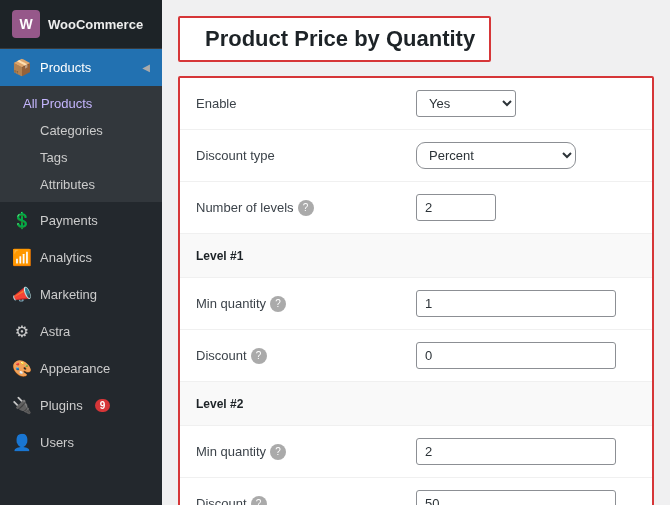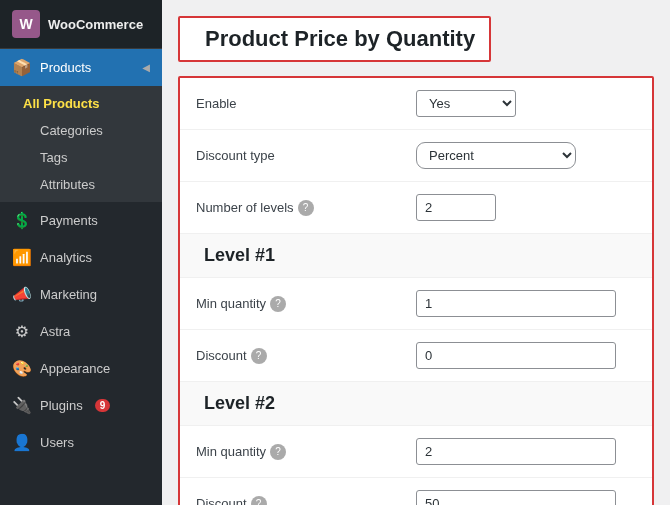--- a/index.html
+++ b/index.html
@@ -63,21 +63,21 @@
     .sidebar-submenu {
       background: #32373c;
       padding: 4px 0;
     }
     .sidebar-submenu-item {
       padding: 6px 12px 6px 40px;
       color: #ccc;
       cursor: pointer;
       font-size: 13px;
     }
-    .sidebar-submenu-item.active { color: #fde047; font-weight: 700; padding-left: 23px; }
+    .sidebar-submenu-item.active { color: #c4b5fd; font-weight: 400; padding-left: 23px; }
 
     .sidebar-arrow {
       margin-left: auto;
       font-size: 10px;
       color: #aaa;
     }
 
     .badge {
       background: #d63638;
       color: white;
@@ -123,23 +123,23 @@
       display: flex;
       align-items: center;
       padding: 12px 16px;
       border-bottom: 1px solid #f0f0f0;
       min-height: 44px;
     }
     .settings-row:last-child { border-bottom: none; }
     .settings-row.section-header {
       background: #f9f9f9;
       font-weight: bold;
-      font-size: 18px;
+      font-size: 12px;
       color: #1d2327;
-      padding: 10px 24px;
+      padding: 10px 16px;
     }
 
     .settings-label {
       width: 220px;
       color: #3c434a;
       font-size: 13px;
       display: flex;
       align-items: center;
       gap: 4px;
     }

